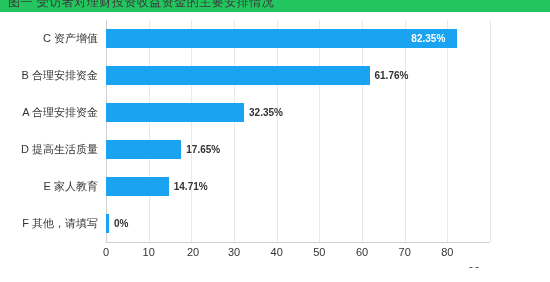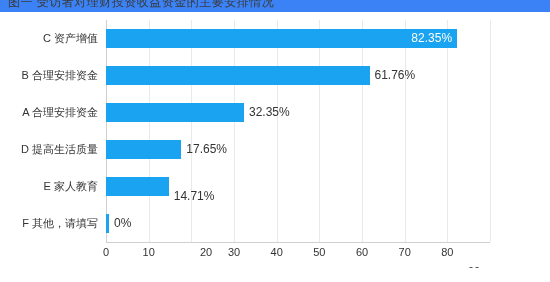--- a/index.html
+++ b/index.html
@@ -10,21 +10,21 @@
     width: 550px;
     height: 282px;
     background: #ffffff;
     font-family: "Liberation Sans", sans-serif;
     overflow: hidden;
   }
   #page {
     position: relative;
     width: 550px;
     height: 282px;
-    background: #3b82f6;
+    background: #22c55e;
   }
   
   #title-row {
     position: absolute;
     left: 0;
     top: 0;
     width: 550px;
     height: 12px;
     overflow: hidden;
   }
@@ -90,23 +90,24 @@
     left: 0;
     top: 9px;
     height: 19px;
     background: #1aa3f0;
   }
   .bar-value {
     position: absolute;
     top: 9px;
     height: 19px;
     line-height: 19px;
-    font-size: 12px;
+    font-size: 10px;
     color: #333333;
     white-space: nowrap;
+    font-weight: bold;
   }
   .bar-value.inside {
     color: #ffffff;
   }
   
   #xaxis {
     position: absolute;
     left: 106px;
     top: 230px;
     width: 384px;
@@ -177,35 +178,35 @@
           <div class="bar-value" style="top: 9px; left: 143.027px;">32.35%</div>
         </div>
         <div class="row" style="top: 111px; height: 37px;">
           <div class="cat-label" style="height: 37px; line-height: 37px;">D 提高生活质量</div>
           <div class="bar" style="width: 75.3067px; top: 9px; background: rgb(26, 163, 240);"></div>
           <div class="bar-value" style="top: 9px; left: 80.3067px;">17.65%</div>
         </div>
         <div class="row" style="top: 148px; height: 37px;">
           <div class="cat-label" style="height: 37px; line-height: 37px;">E 家人教育</div>
           <div class="bar" style="width: 62.7627px; top: 9px; background: rgb(26, 163, 240);"></div>
-          <div class="bar-value" style="top: 19px; left: 67.7627px;">14.71%</div>
+          <div class="bar-value" style="top: 9px; left: 67.7627px;">14.71%</div>
         </div>
         <div class="row" style="top: 185px; height: 37px;">
           <div class="cat-label" style="height: 37px; line-height: 37px;">F 其他，请填写</div>
           <div class="bar" style="width: 3px; top: 9px; background: rgb(26, 163, 240);"></div>
           <div class="bar-value" style="top: 9px; left: 8px;">0%</div>
         </div>
       </div>
 
     <div id="xaxis">
       <div id="xaxis-line"></div>
 
     <div class="xtick" style="left: 0px;">0</div>
         <div class="xtick" style="left: 42.6667px;">10</div>
-        <div class="xtick" style="left: 100px;">20</div>
+        <div class="xtick" style="left: 87px;">20</div>
         <div class="xtick" style="left: 128px;">30</div>
         <div class="xtick" style="left: 170.667px;">40</div>
         <div class="xtick" style="left: 213.333px;">50</div>
         <div class="xtick" style="left: 256px;">60</div>
         <div class="xtick" style="left: 298.667px;">70</div>
         <div class="xtick" style="left: 341.333px;">80</div>
         <div class="xtick" style="left: 368px; margin-top: 19px;">90</div>
       </div>
 
     <div id="footer-space"></div>

